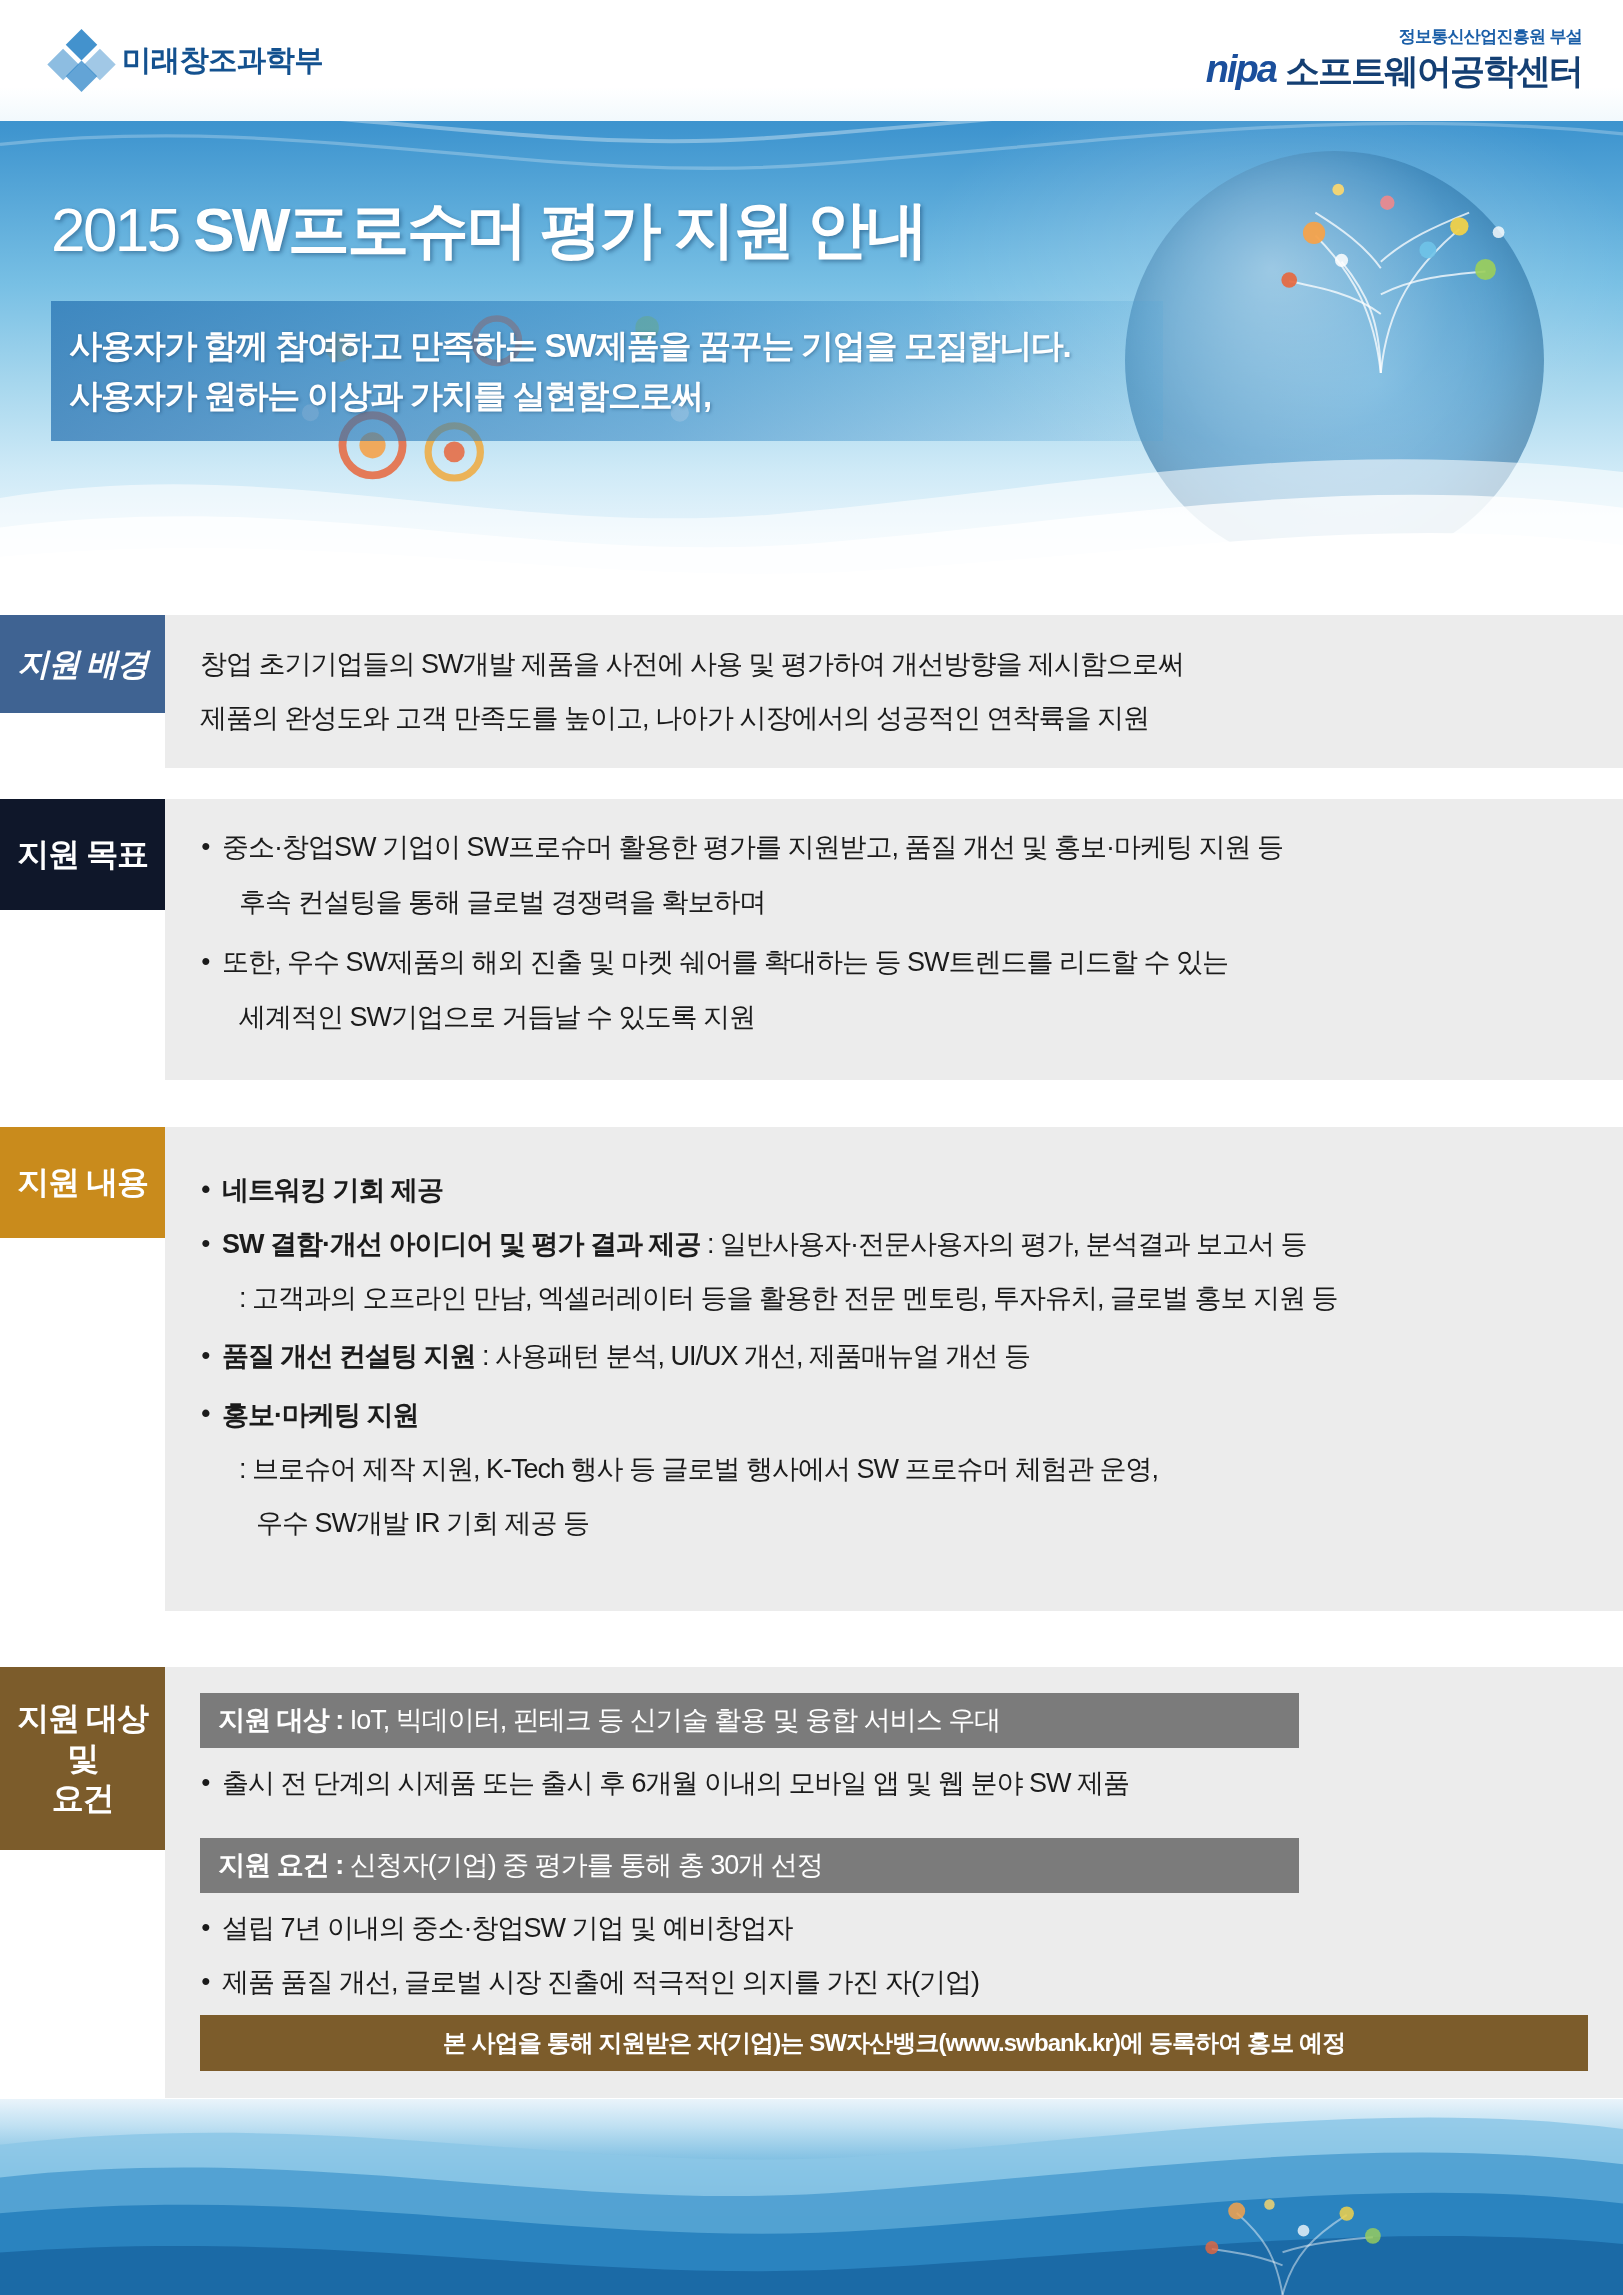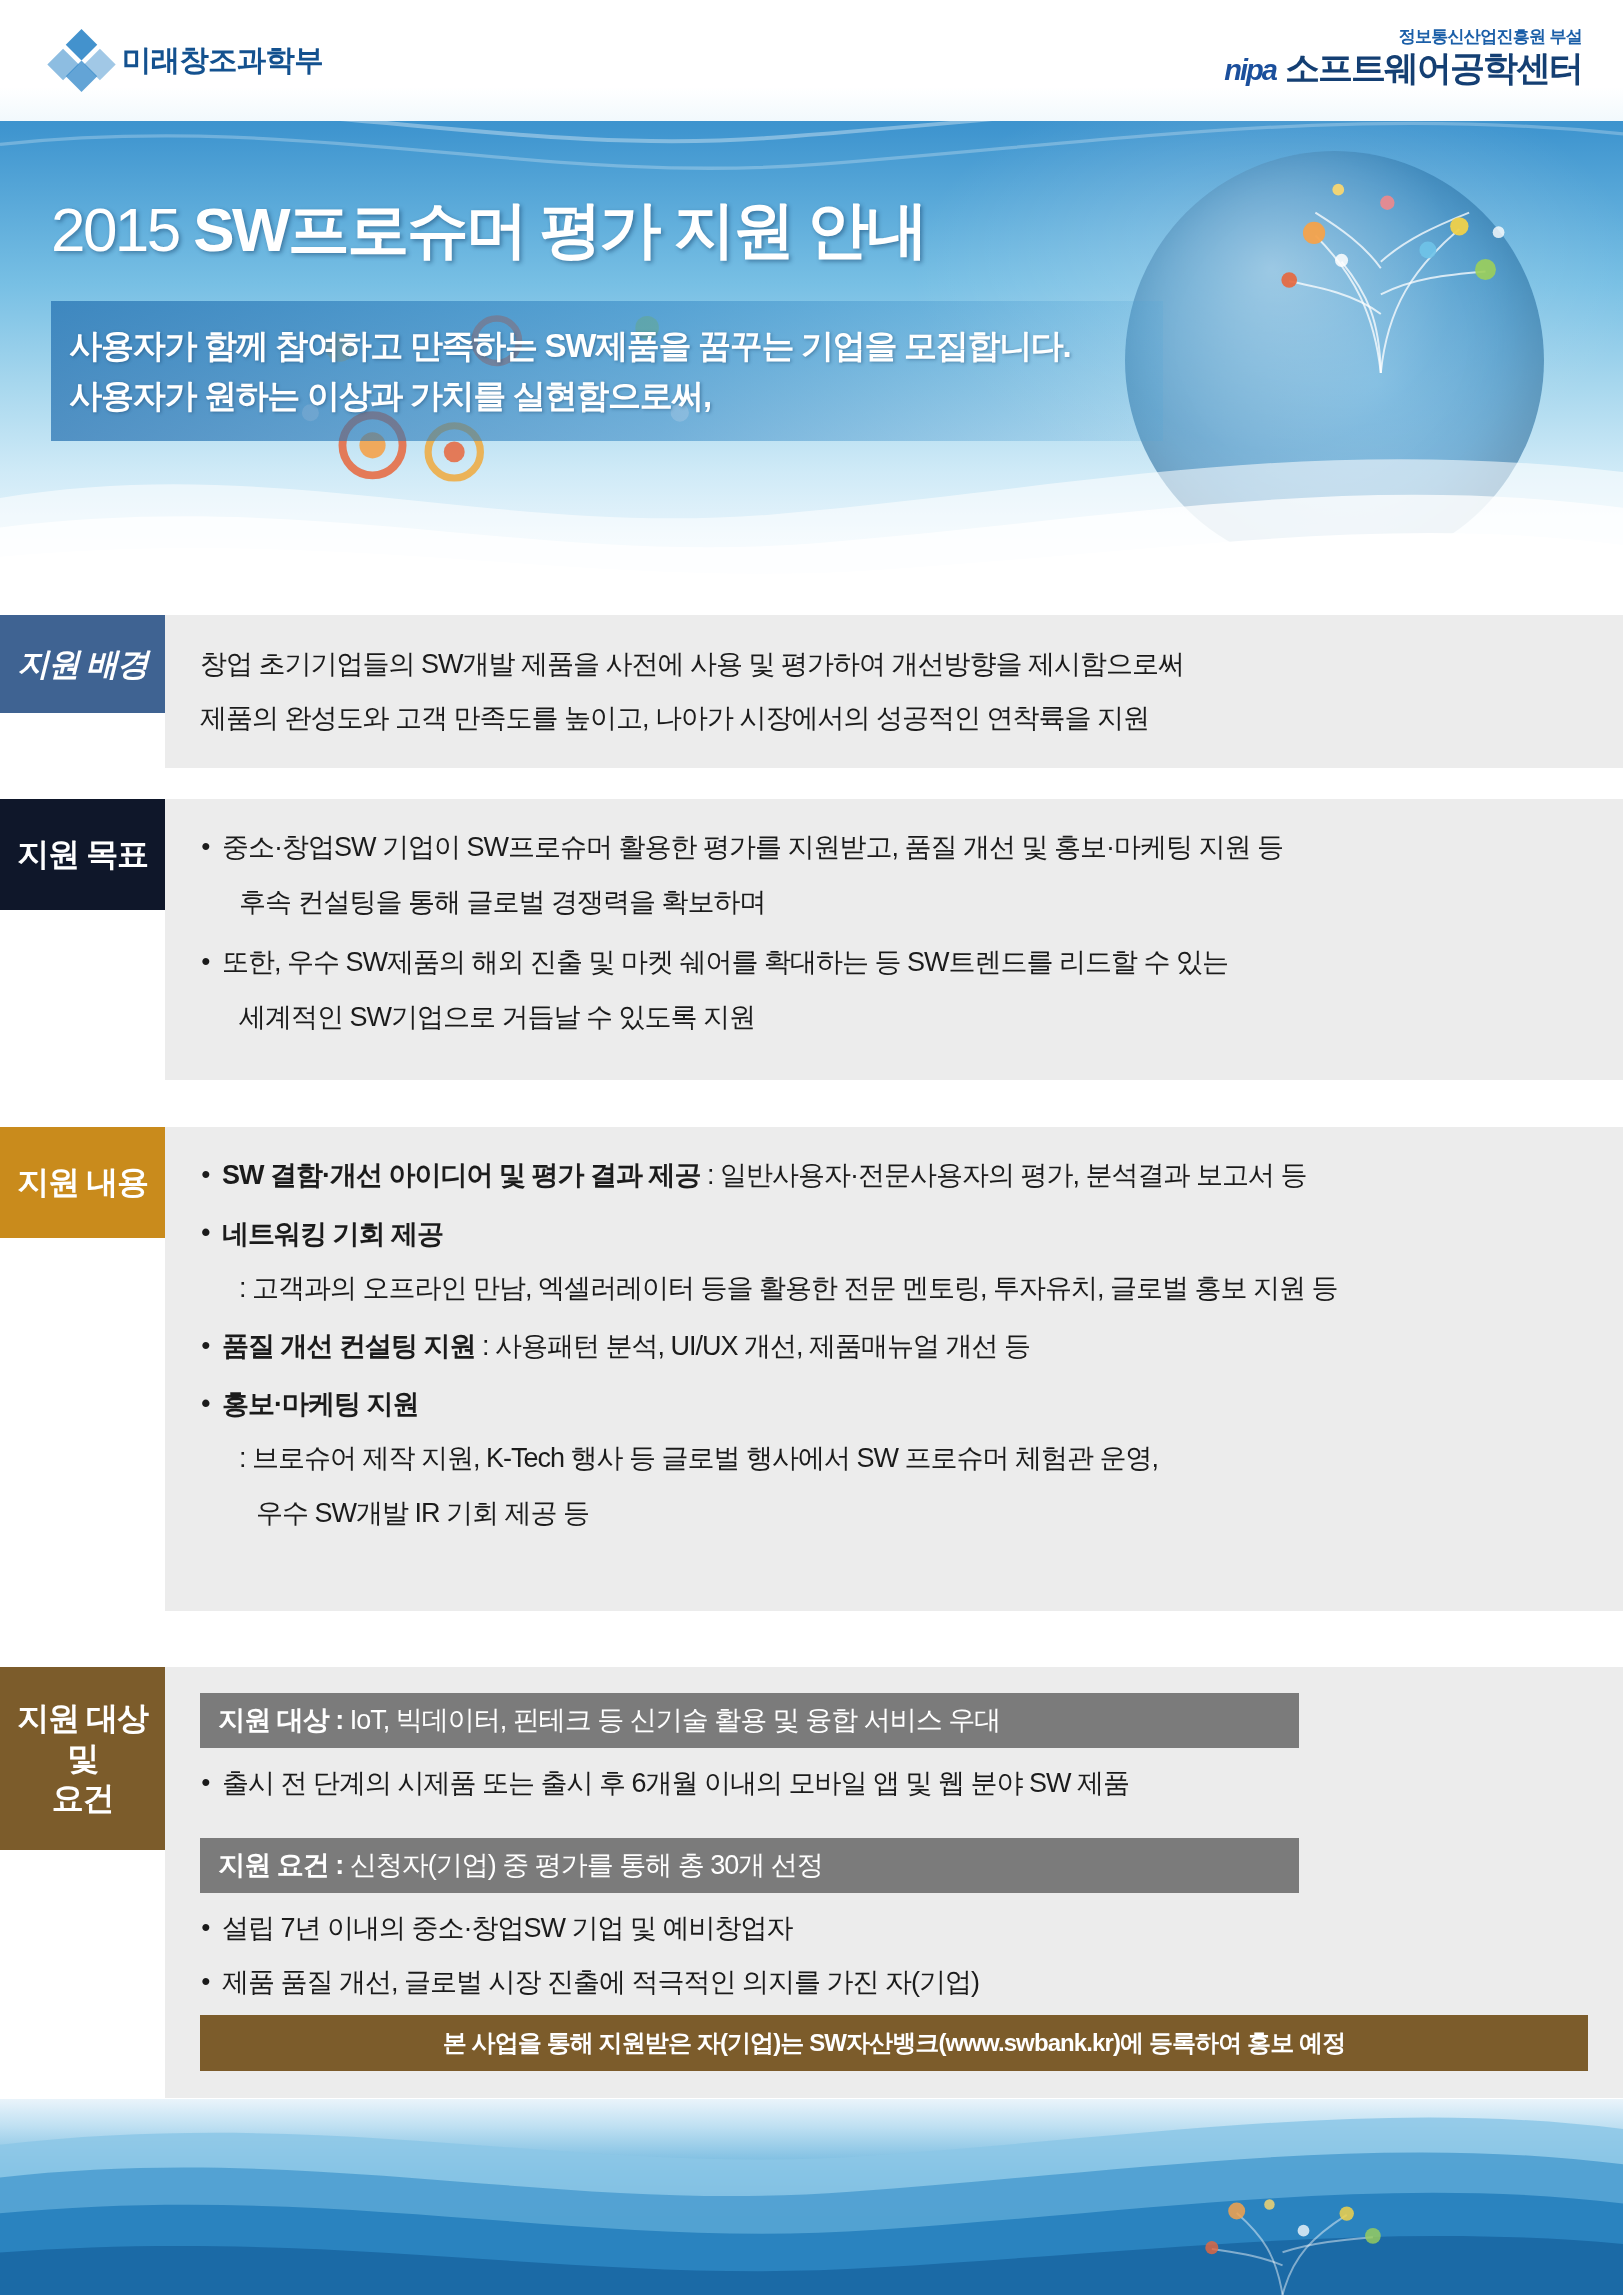--- a/index.html
+++ b/index.html
@@ -71,21 +71,21 @@
     letter-spacing: -0.7px;
     margin-bottom: 5.2px;
   }
   .nipa-main {
     display: flex;
     align-items: flex-end;
     gap: 9.2px;
     justify-content: flex-end;
   }
   .nipa-word {
-    font-size: 29px;
+    font-size: 38px;
     font-weight: bold;
     color: #1b4f9c;
     font-style: italic;
     letter-spacing: -2px;
   }
   .nipa-center {
     font-size: 35px;
     font-weight: bold;
     color: #143f73;
     letter-spacing: -2px;
@@ -337,22 +337,22 @@
       <p class="ind">후속 컨설팅을 통해 글로벌 경쟁력을 확보하며</p>
       <p class="bul" style="margin-top:17px">또한, 우수 SW제품의 해외 진출 및 마켓 쉐어를 확대하는 등 SW트렌드를 리드할 수 있는</p>
       <p class="ind">세계적인 SW기업으로 거듭날 수 있도록 지원</p>
     </div>
   </div>
 
   <div class="gap-md"></div>
   <div class="section">
     <div class="tag bg3" style="min-height:111px">지원 내용</div>
     <div class="panel" style="min-height:484px">
+      <p class="bul strong" style="margin-top:14.4px">네트워킹 기회 제공</p>
       <p class="bul"><span class="strong">SW 결함·개선 아이디어 및 평가 결과 제공</span><span> : 일반사용자·전문사용자의 평가, 분석결과 보고서 등</span></p>
-      <p class="bul strong" style="margin-top:14.4px">네트워킹 기회 제공</p>
       <p class="ind">: 고객과의 오프라인 만남, 엑셀러레이터 등을 활용한 전문 멘토링, 투자유치, 글로벌 홍보 지원 등</p>
       <p class="bul" style="margin-top:14.4px"><span class="strong">품질 개선 컨설팅 지원</span><span> : 사용패턴 분석, UI/UX 개선, 제품매뉴얼 개선 등</span></p>
       <p class="bul strong" style="margin-top:14.4px">홍보·마케팅 지원</p>
       <p class="ind">: 브로슈어 제작 지원, K-Tech 행사 등 글로벌 행사에서 SW 프로슈머 체험관 운영,</p>
       <p class="ind2">우수 SW개발 IR 기회 제공 등</p>
     </div>
   </div>
 
   <div class="gap-lg"></div>
   <div class="section">

